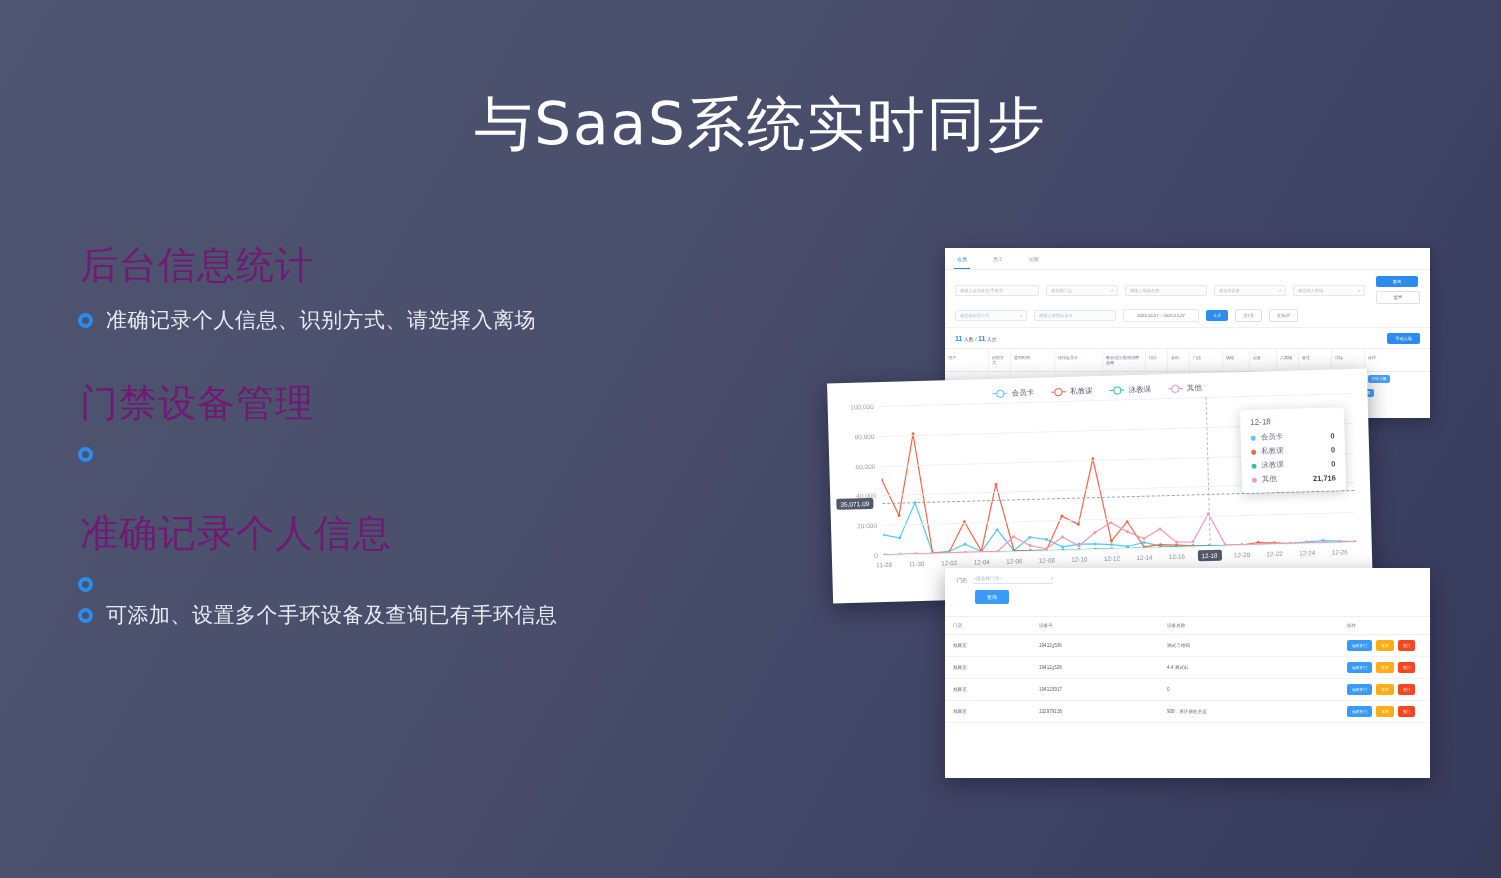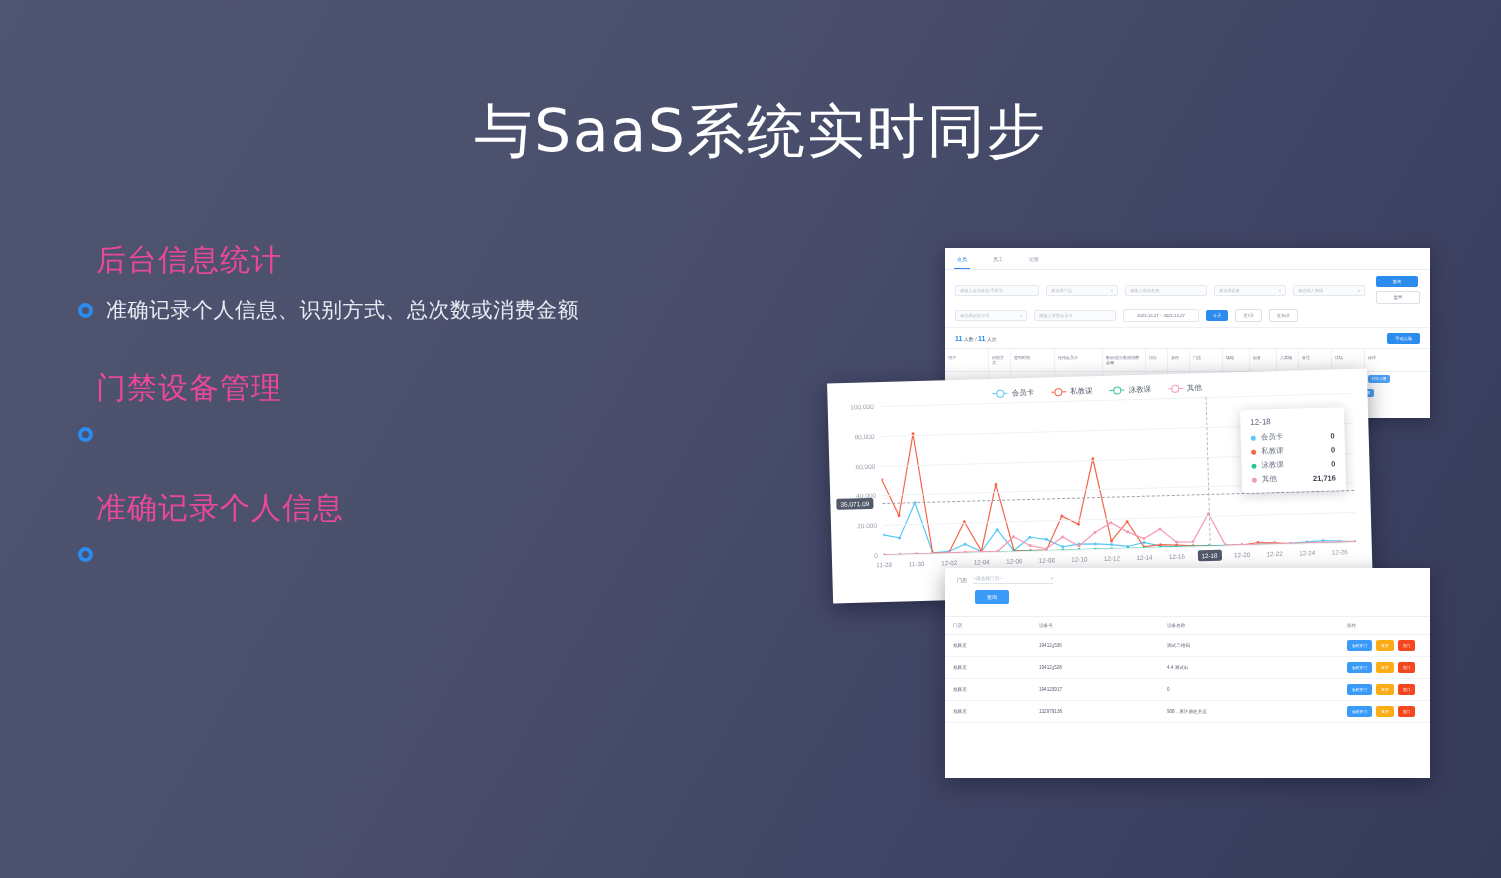--- a/index.html
+++ b/index.html
@@ -7,32 +7,32 @@
     width:1501px;height:878px;overflow:hidden;
     font-family:"Liberation Sans","DejaVu Sans",sans-serif;
     background:linear-gradient(135deg,#50546f 0%,#4a4e6b 35%,#42456414 45%,#3c4060 70%,#353a59 100%);
     position:relative;
   }
   .bg-overlay{position:absolute;inset:0;background:linear-gradient(120deg,#4f5470 0%,#4a4f6c 40%,#3f4364 72%,#373b5a 100%);}
   .slide{position:absolute;inset:0;}
 
   
   .title{
-    position:absolute;left:0;right:0;top:93px;text-align:center;
+    position:absolute;left:0;right:0;top:86px;text-align:center;
     color:#ffffff;font-size:58px;letter-spacing:2px;font-weight:400;
     font-family:"DejaVu Sans","Liberation Sans",sans-serif;
     padding-left:20px;
   }
 
   
   .left-col{position:absolute;left:78px;top:240px;width:660px;}
   .section{margin-bottom:46px;}
   .section:last-child{margin-bottom:0;}
   .sec-title{
-    color:#ec4899;font-size:30px;font-weight:500;margin:0 0 18px 18px;letter-spacing:1px;
+    color:#701a75;font-size:38px;font-weight:500;margin:0 0 18px 2px;letter-spacing:1px;
     font-family:"DejaVu Sans","Liberation Sans",sans-serif;
   }
   .bullet-row{display:flex;align-items:center;margin:0 0 12px 0;}
   .bullet-row:last-child{margin-bottom:0;}
   .bullet{
     width:15px;height:15px;border-radius:50%;
     border:4px solid #2b8ced;box-sizing:border-box;flex:0 0 auto;margin-right:13px;
   }
   .bullet-text{
     color:#e9ebf3;font-size:21px;letter-spacing:.5px;line-height:1.1;
@@ -138,35 +138,39 @@
 <div class="bg-overlay"></div>
 <div class="slide">
 
   <div class="title">与SaaS系统实时同步</div>
 
   <div class="left-col">
     <div class="section">
       <div class="sec-title">后台信息统计</div>
       <div class="bullet-row">
         <span class="bullet"></span>
-        <span class="bullet-text">准确记录个人信息、识别方式、总次数或消费金额</span>
+        <span class="bullet-text">准确记录个人信息、识别方式、请选择入离场</span>
       </div>
     </div>
 
     <div class="section">
       <div class="sec-title">门禁设备管理</div>
       <div class="bullet-row">
         <span class="bullet"></span>
       </div>
     </div>
 
     <div class="section">
       <div class="sec-title">准确记录个人信息</div>
       <div class="bullet-row">
         <span class="bullet"></span>
+      </div>
+      <div class="bullet-row">
+        <span class="bullet"></span>
+        <span class="bullet-text">可添加、设置多个手环设备及查询已有手环信息</span>
       </div>
     </div>
   </div>
 
   <div class="screens">
 
     <div class="panel-top">
       <div class="tabs">
         <div class="tab active">会员</div>
         <div class="tab">员工</div>

